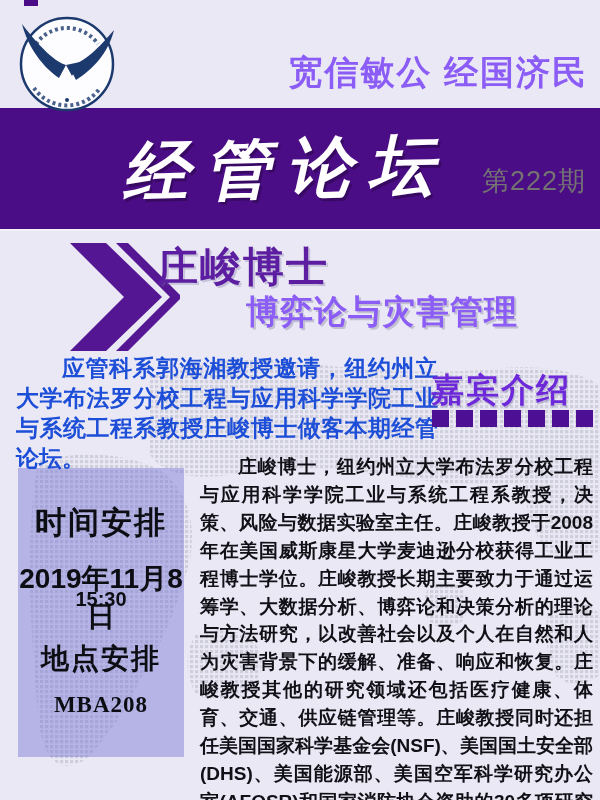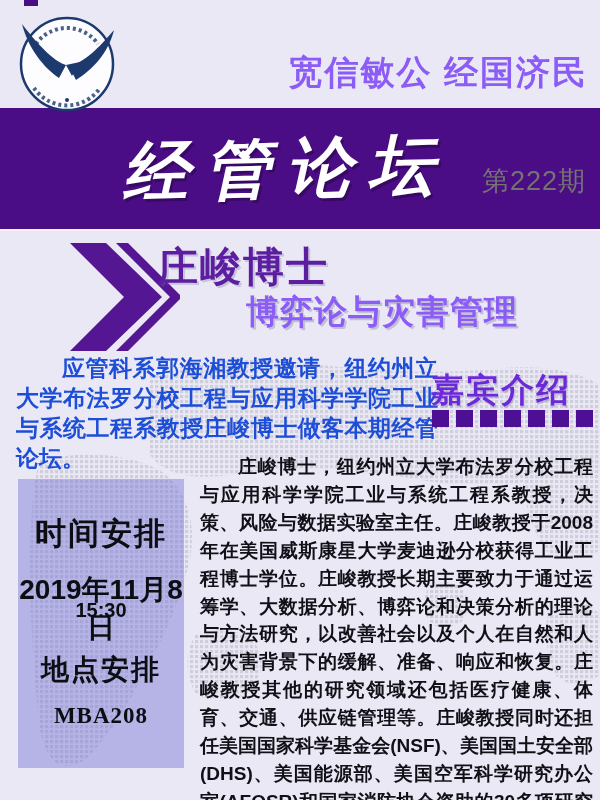--- a/index.html
+++ b/index.html
@@ -54,21 +54,21 @@
   .guest-label{
     left:431px;top:368px;z-index:3;white-space:nowrap;
     font-size:33px;font-weight:900;color:#6d28d9;letter-spacing:2px;
     text-shadow:1px 2px 0 rgba(110,100,160,0.3);
     font-family:Liberation Mono, monospace;
   }
   .guest-squares{left:432px;top:410px;z-index:3;display:flex;gap:7px;}
   .guest-squares span{width:17px;height:17px;background:#4d0f94;display:block;}
   
   .panel{
-    left:18px;top:479px;width:166px;height:289px;z-index:2;
+    left:18px;top:468px;width:166px;height:289px;z-index:2;
     background:rgba(110,108,210,0.42);
     text-align:center;color:#0d0d14;
   }
   .panel .t-label{position:absolute;left:0;width:100%;top:34px;font-size:31px;font-weight:900;letter-spacing:2px;}
   .panel .t-date {position:absolute;left:0;width:100%;top:92px;font-size:28px;font-weight:800;}
   .panel .t-time {position:absolute;left:0;width:100%;top:120px;font-size:20px;font-weight:700;}
   .panel .p-label{position:absolute;left:0;width:100%;top:172px;font-size:28px;font-weight:900;letter-spacing:2px;}
   .panel .p-room {position:absolute;left:0;width:100%;top:224px;font-size:23px;font-weight:700;
                   font-family:"Liberation Serif","DejaVu Serif",serif;letter-spacing:1px;}
   

